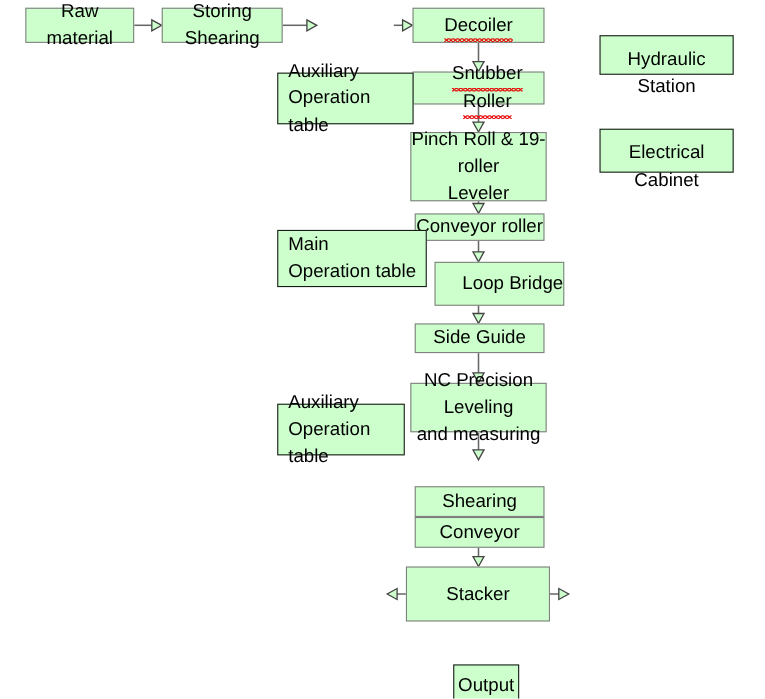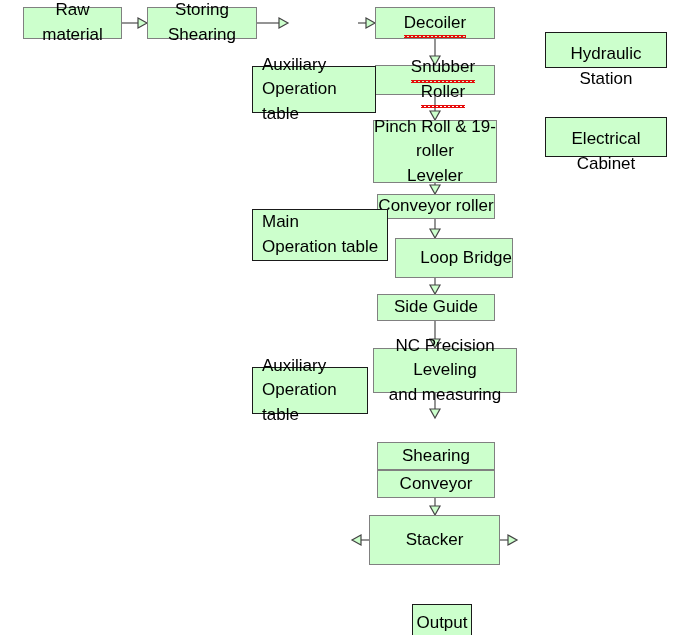--- a/index.html
+++ b/index.html
@@ -155,21 +155,21 @@
     </svg>
     <div class="node process" style="left: 23px; top: 7px; width: 99px; height: 32px;"><span>Raw material</span></div>
     <div class="node process" style="left: 147px; top: 7px; width: 110px; height: 32px;"><span>Storing Shearing</span></div>
     <div class="node process" style="left: 375px; top: 7px; width: 120px; height: 32px;"><span><span class="squiggle">Decoiler</span></span></div>
     <div class="node process" style="left: 375px; top: 65px; width: 120px; height: 30px; padding-left: 16px;"><span><span class="squiggle">Snubber</span> <span class="squiggle">Roller</span></span></div>
     <div class="node process" style="left: 373px; top: 120px; width: 124px; height: 63px;"><span>Pinch Roll &amp; 19-roller
 Leveler</span></div>
     <div class="node process" style="left: 377px; top: 194px; width: 118px; height: 25px;"><span>Conveyor roller</span></div>
     <div class="node process" style="left: 395px; top: 238px; width: 118px; height: 40px; justify-content: flex-end;"><span>Loop Bridge</span></div>
     <div class="node process" style="left: 377px; top: 294px; width: 118px; height: 27px;"><span>Side Guide</span></div>
-    <div class="node process" style="left: 373px; top: 348px; width: 144px; height: 45px;"><span>NC Precision Leveling
+    <div class="node process" style="left: 373px; top: 348px; width: 124px; height: 45px;"><span>NC Precision Leveling
 and measuring</span></div>
     <div class="node process" style="left: 377px; top: 418px; width: 118px; height: 28px; margin-top: 24px;"><span>Shearing</span></div>
     <div class="node process" style="left: 377px; top: 470px; width: 118px; height: 28px;"><span>Conveyor</span></div>
     <div class="node process text-top" style="left: 369px; top: 515px; width: 131px; height: 50px;"><span>Stacker</span></div>
     <div class="node aux" style="left: 252px; top: 66px; width: 124px; height: 47px;"><span>Auxiliary
 Operation table</span></div>
     <div class="node aux" style="left: 252px; top: 209px; width: 136px; height: 52px;"><span>Main
 Operation table</span></div>
     <div class="node aux" style="left: 252px; top: 367px; width: 116px; height: 47px;"><span>Auxiliary
 Operation table</span></div>

